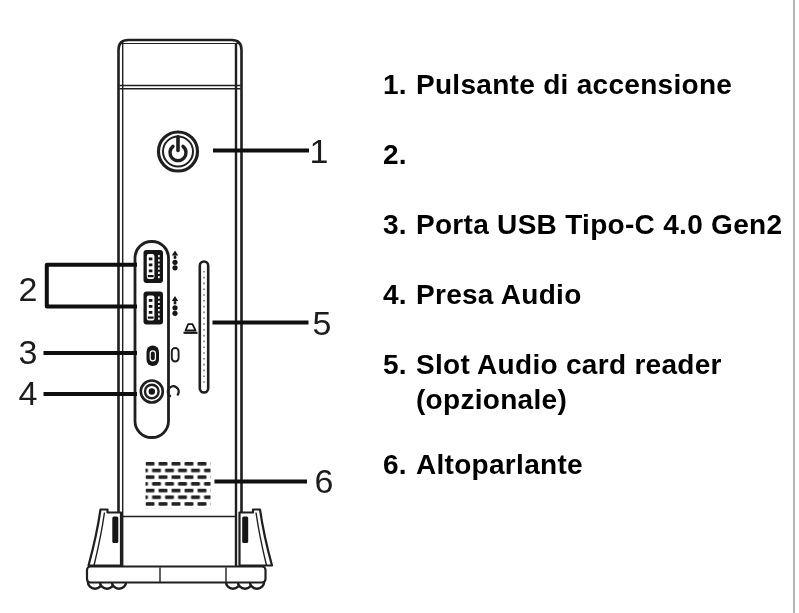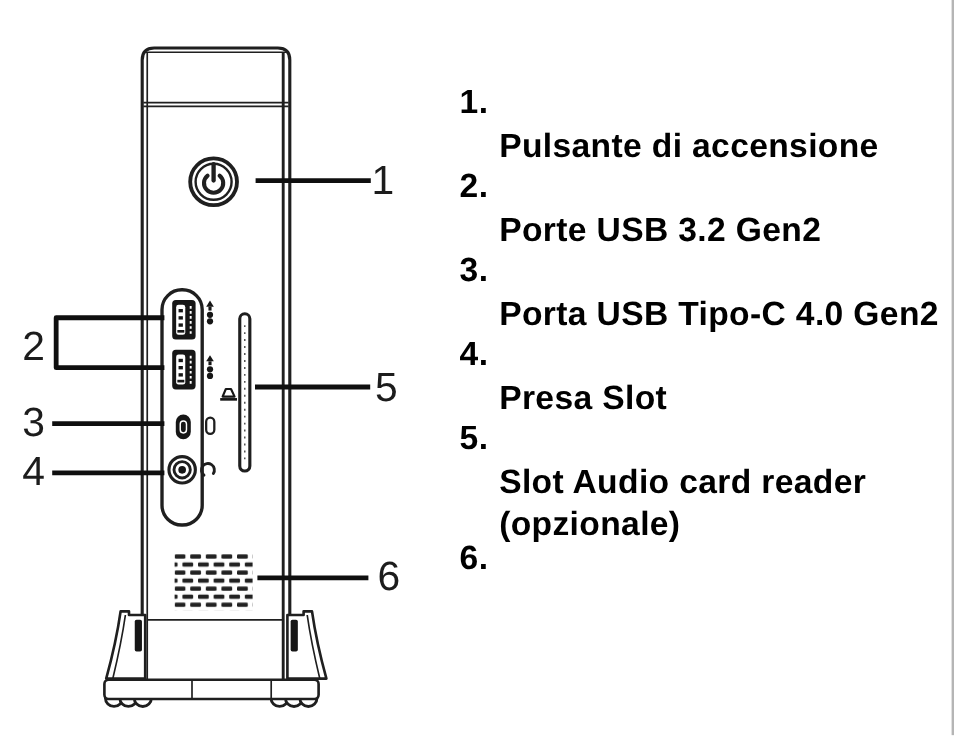--- a/index.html
+++ b/index.html
@@ -12,21 +12,21 @@
     position:absolute;transform:translate(-50%,-50%);
     font:400 34px/1 "Liberation Sans",sans-serif;color:#1c1c1c;white-space:nowrap;
   }
   .legend{position:absolute;left:0;top:0;width:799px;height:613px;}
   .legend-item{
     position:absolute;left:383px;display:flex;align-items:flex-start;
     font:700 28px/35px "Liberation Sans",sans-serif;letter-spacing:0.3px;color:#000;
     white-space:nowrap;
   }
   .legend-item .num{margin-right:9px;flex:0 0 auto;}
-  .legend-item .label{white-space:pre-line;margin-top:37px;}
+  .legend-item .label{white-space:pre-line;}
   .page-edge{position:absolute;top:0;width:1.5px;height:613px;background:#b5b5b5;}
 </style>
 </head>
 <body>
 
 <div id="canvas">
 
   <svg id="art" width="799" height="613" viewBox="0 0 799 613">
     <defs>
       <pattern id="grille" x="145.5" y="461" width="13" height="13.4" patternUnits="userSpaceOnUse">
@@ -161,34 +161,34 @@
   <span class="callout-num" style="left:322px;top:323px">5</span>
   <span class="callout-num" style="left:324px;top:481px">6</span>
 
   <div class="legend">
     <div class="legend-item" style="top:67px">
       <span class="num">1.</span>
       <span class="label">Pulsante di accensione</span>
     </div>
     <div class="legend-item" style="top:137px">
       <span class="num">2.</span>
-      <span class="label">Porte USB 3.2 Gen2</span>
     </div>
     <div class="legend-item" style="top:207px">
       <span class="num">3.</span>
       <span class="label">Porta USB Tipo-C 4.0 Gen2</span>
     </div>
     <div class="legend-item" style="top:277px">
       <span class="num">4.</span>
-      <span class="label">Presa Slot</span>
+      <span class="label">Presa Audio</span>
     </div>
     <div class="legend-item" style="top:347px">
       <span class="num">5.</span>
       <span class="label">Slot Audio card reader
 (opzionale)</span>
     </div>
     <div class="legend-item" style="top:447px">
       <span class="num">6.</span>
+      <span class="label">Altoparlante</span>
     </div>
   </div>
 
   <div class="page-edge" style="left:793px"></div>
 </div>
 
 </body></html>

